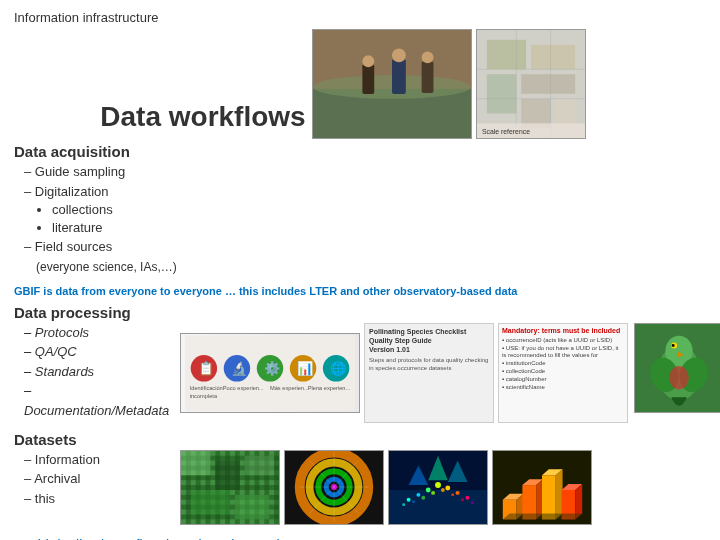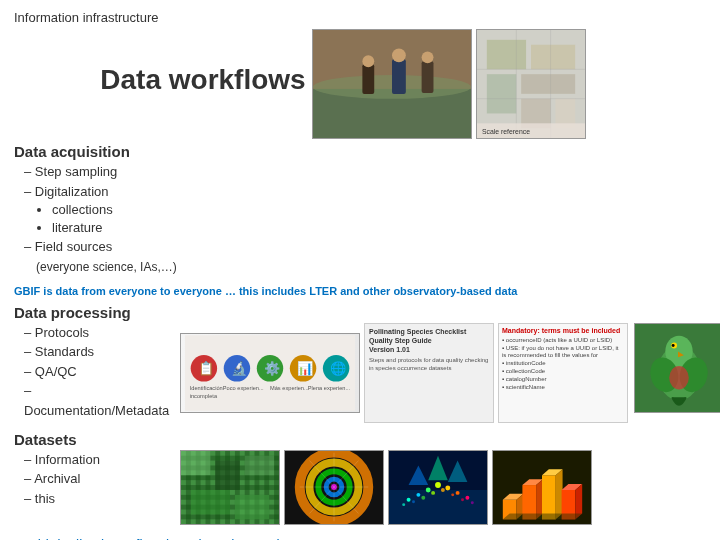--- a/index.html
+++ b/index.html
@@ -95,20 +95,21 @@
       line-height: 1.4;
     }
 
     .section-processing {
       margin-top: 2px;
     }
 
     .processing-list {
       list-style: none;
       padding-left: 10px;
+      font-style: italic;
     }
 
     .processing-list li {
       line-height: 1.5;
       font-size: 13px;
       color: #333;
     }
 
     .processing-list li::before {
       content: "– ";
@@ -273,21 +274,21 @@
     .ds-img4 {
       width: 100px;
       height: 75px;
       background: linear-gradient(135deg, #333300 0%, #666600 20%, #aa8800 40%, #dd9900 60%, #ffcc33 80%, #ffee99 100%);
       position: relative;
     }
 
     .header-row {
       display: flex;
       flex-direction: row;
-      align-items: center;
+      align-items: flex-end;
       margin-bottom: 4px;
     }
 
     .title-block {
       flex: 1;
     }
   </style>
 </head>
 <body>
 
@@ -338,21 +339,21 @@
     </div>
   </div>
 
   <div class="content-area">
     <div class="left-col">
 
       <div>
         <div class="section-title">Data acquisition</div>
         <ul class="bullet-list">
           <li>
-            <span>Step sampling</span>
+            <span>Guide sampling</span>
           </li>
           <li>
             <span>Digitalization</span>
             <ul class="sub-bullet">
               <li>collections</li>
               <li>literature</li>
             </ul>
           </li>
           <li>
             <span>Field sources</span><br>
@@ -362,22 +363,22 @@
       </div>
 
       <div class="gbif-notice">GBIF is data from everyone to everyone … this includes LTER and other observatory-based data</div>
 
       <div class="section-processing">
         <div class="section-title">Data processing</div>
         <div class="processing-row">
           <div class="processing-content">
             <ul class="processing-list">
               <li>Protocols</li>
+              <li>QA/QC</li>
               <li>Standards</li>
-              <li>QA/QC</li>
               <li>Documentation/Metadata</li>
             </ul>
           </div>
           <div class="processing-images">
 
             <div class="img-placeholder proc-icons-row">
               <svg width="180" height="80" viewBox="0 0 180 80" xmlns="http://www.w3.org/2000/svg">
                 <rect width="180" height="80" fill="#f0ece8"></rect>
 
                 <circle cx="20" cy="35" r="14" fill="#cc3333"></circle>

